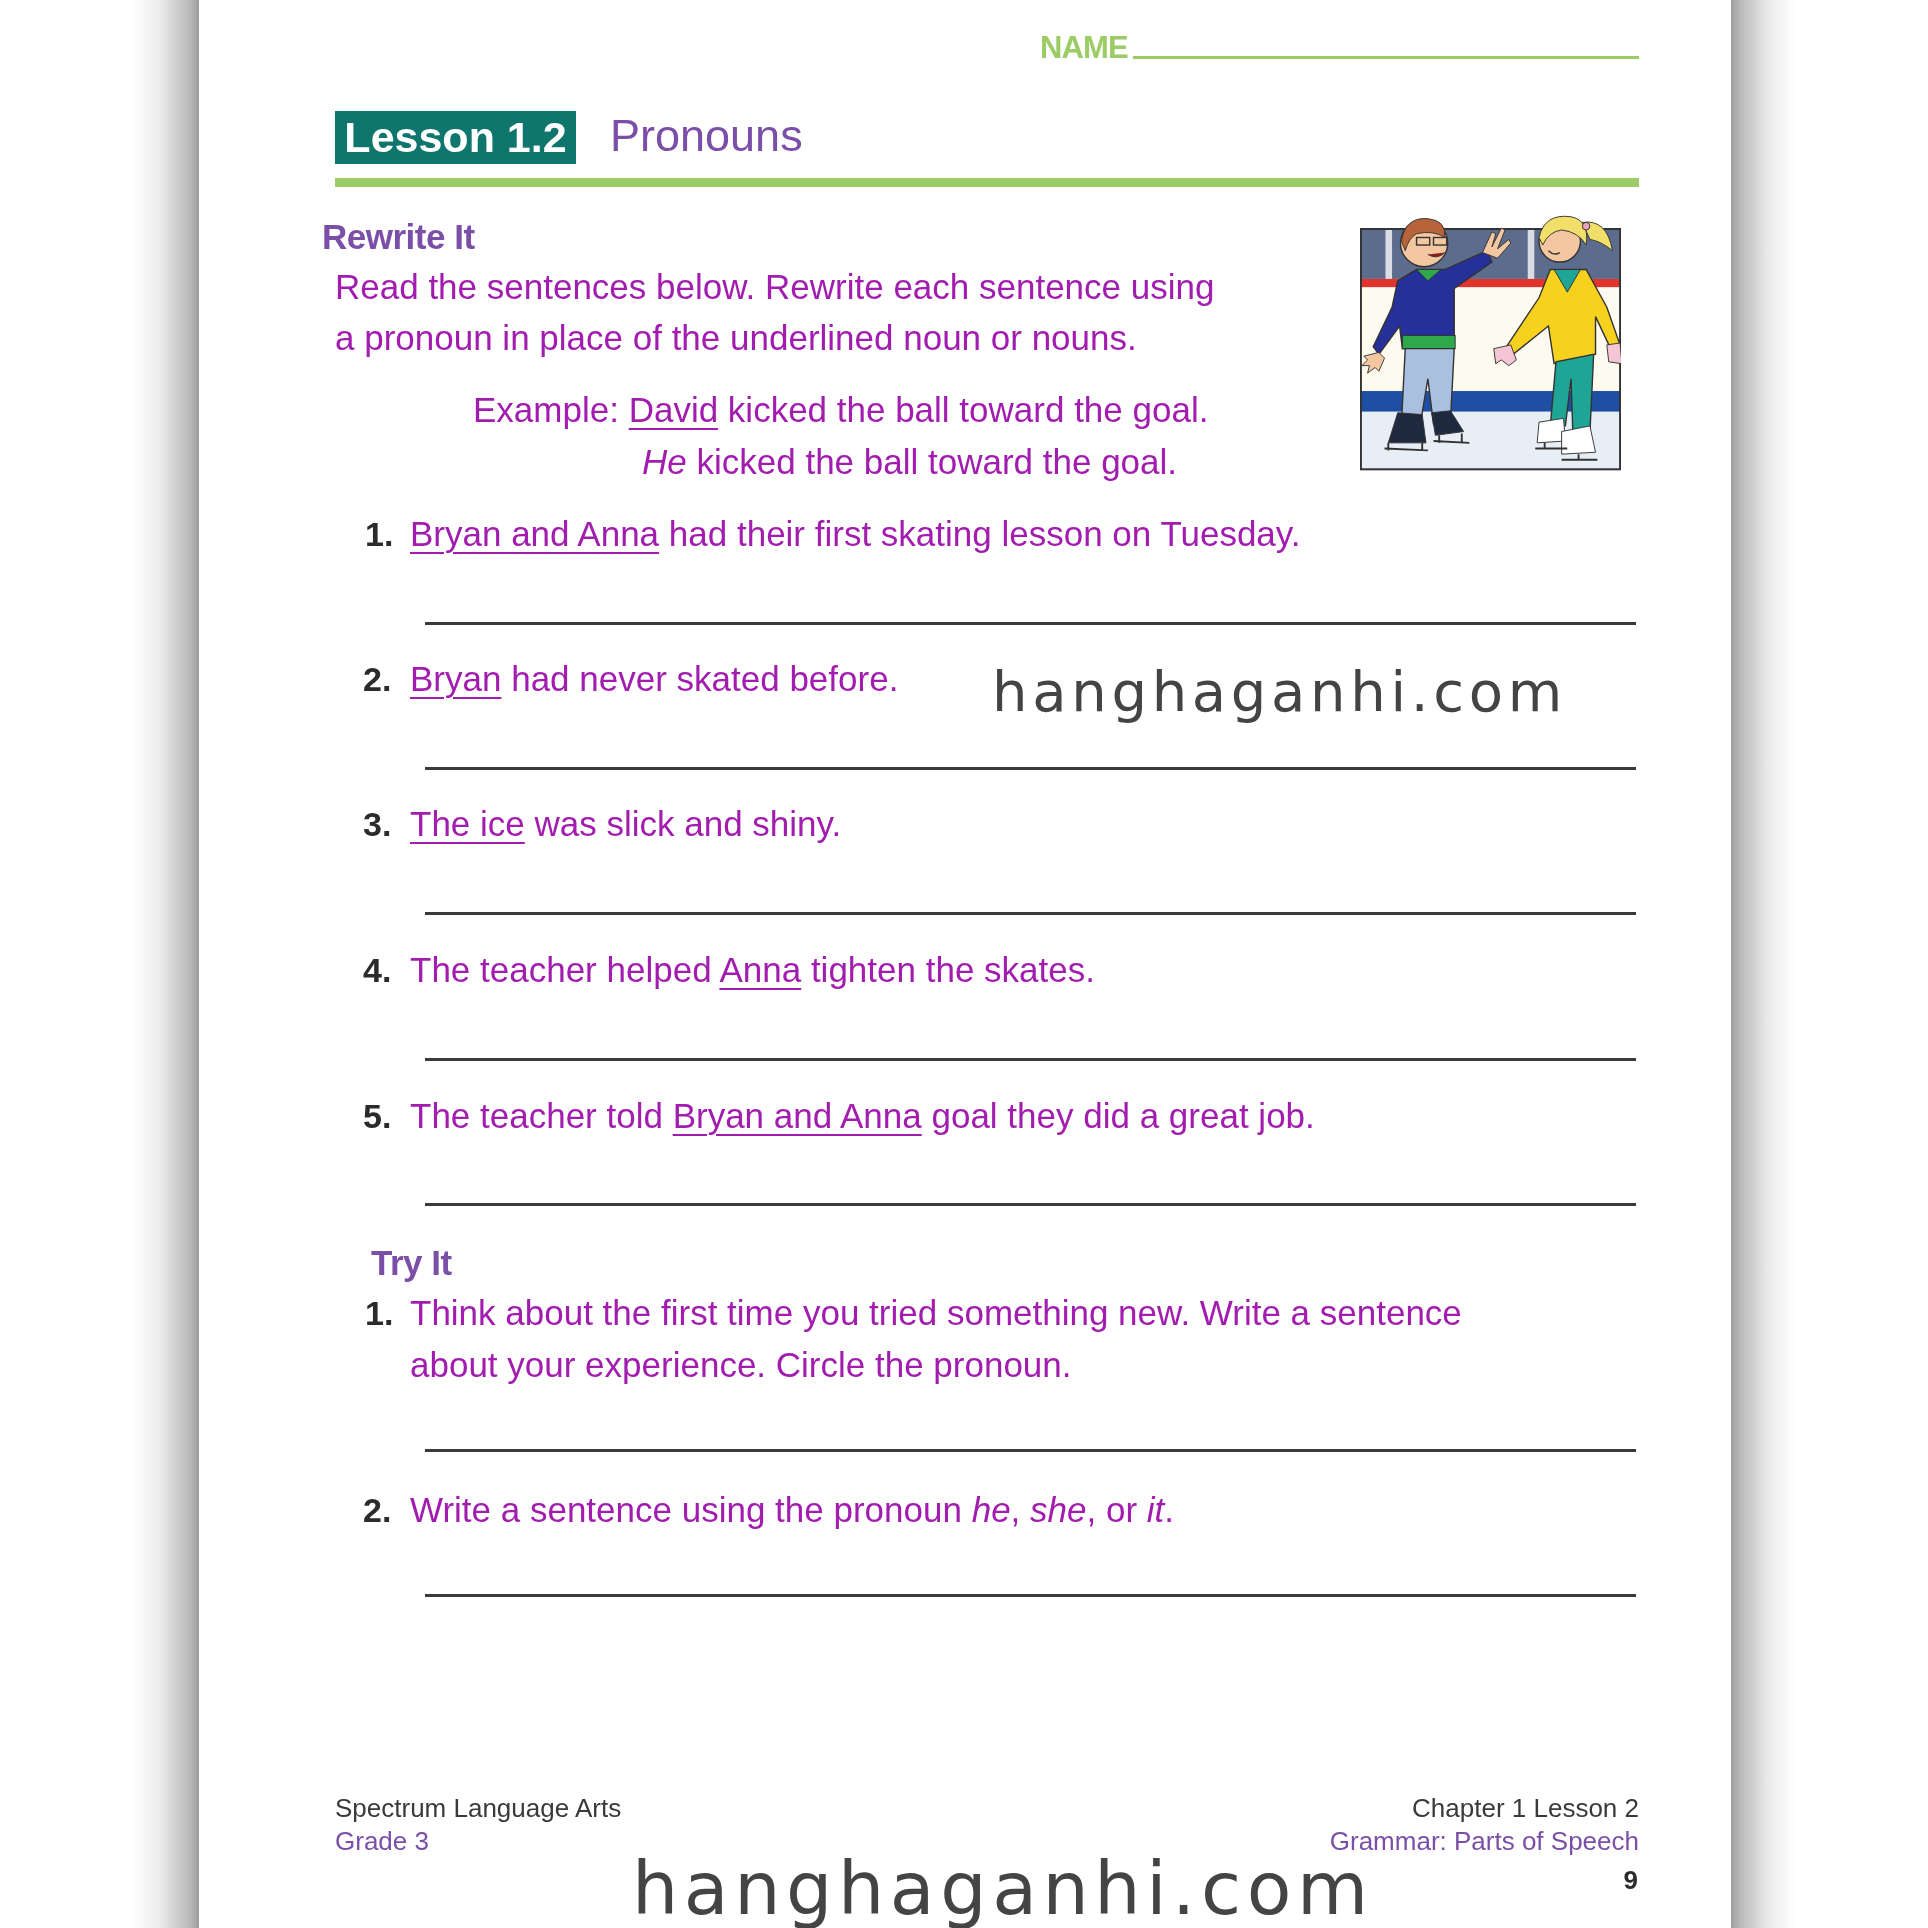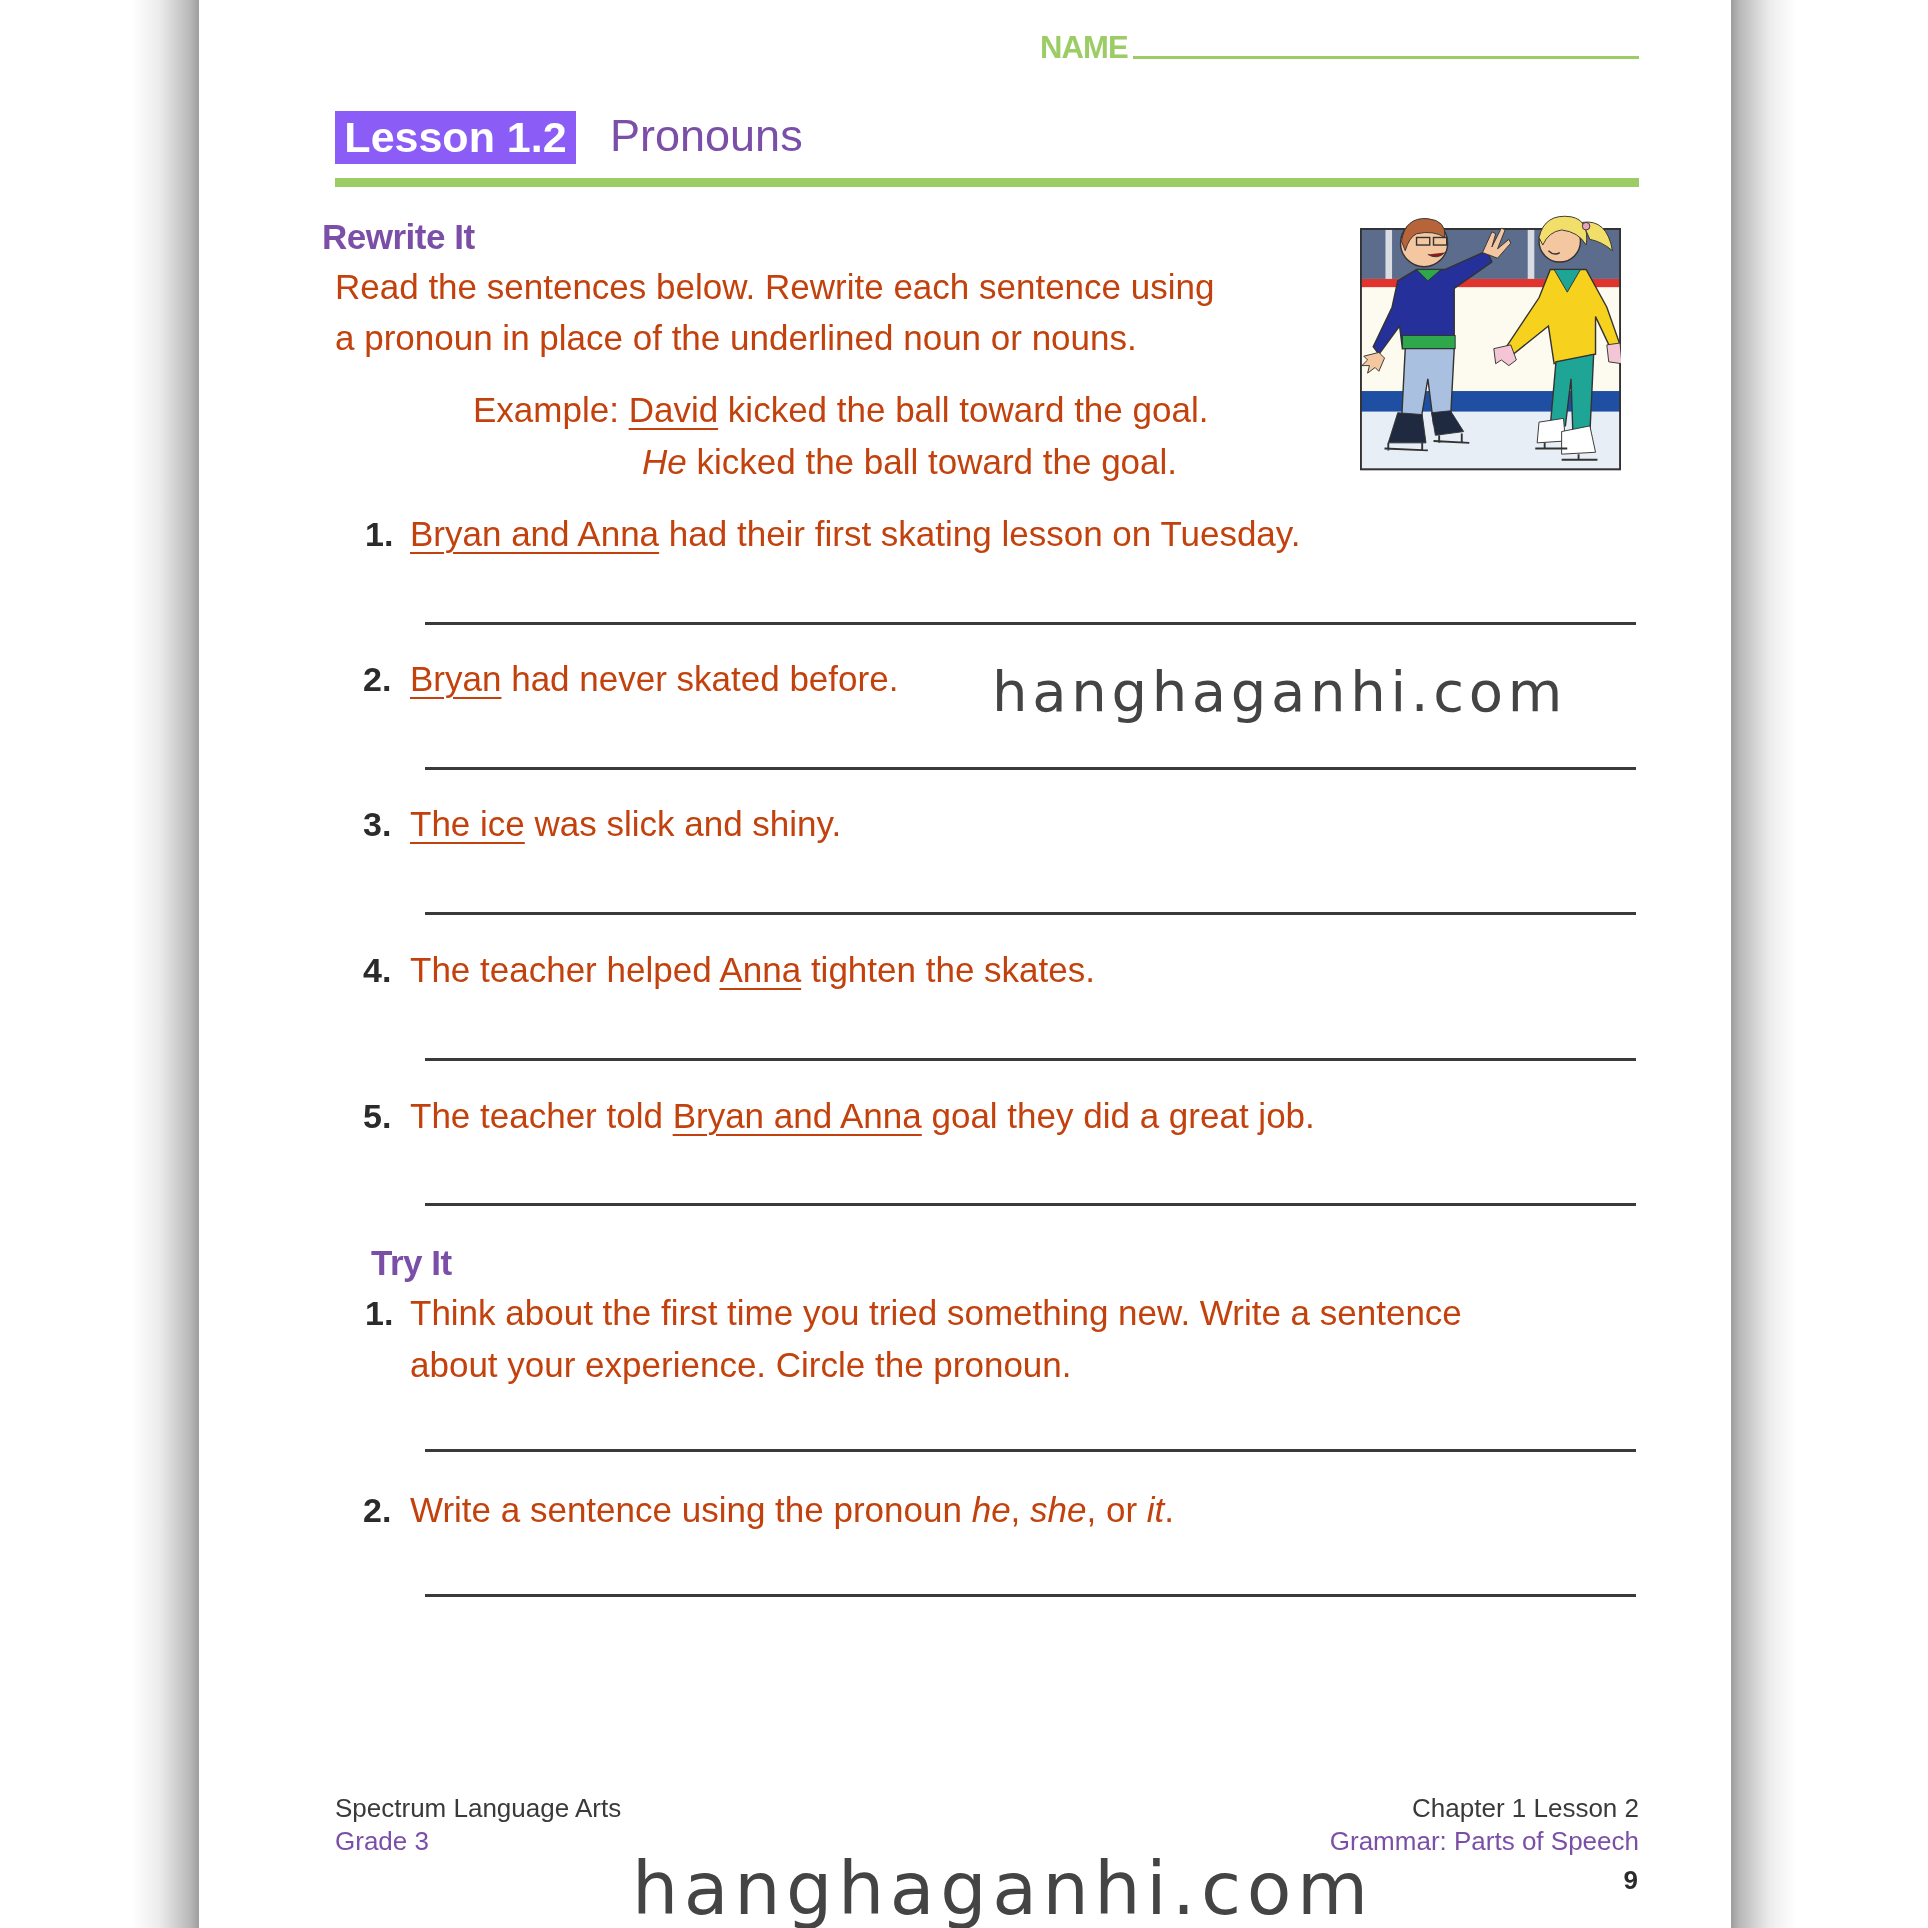--- a/index.html
+++ b/index.html
@@ -28,36 +28,36 @@
       left: 1040px; top: 30px; font-size: 31px; font-weight: bold; color: #9ccc65;
       letter-spacing: -0.9px;
     }
     .name-line {
       position: absolute; left: 1133px; top: 56px; width: 506px; height: 2.8px; background: #9ccc65;
     }
 
     
     .lesson-box {
       position: absolute; left: 335px; top: 111px; width: 241px; height: 53px;
-      background: #8b5cf6; color: #fff;
+      background: #0f766e; color: #fff;
       font-size: 43px; font-weight: bold; line-height: 53px;
       text-align: center; letter-spacing: 0px;
     }
     .lesson-title {
       left: 610px; top: 105px; font-size: 45px; color: #7b4fa8; line-height: 62px;
     }
     .title-rule {
       position: absolute; left: 335px; top: 178px; width: 1304px; height: 9.4px; background: #9ccc65;
     }
 
     
     .section-heading {
       font-size: 35px; font-weight: bold; color: #7b4fa8; letter-spacing: -0.5px;
     }
-    .body-text { font-size: 35px; color: #c2410c; }
+    .body-text { font-size: 35px; color: #a21caf; }
     .num { font-size: 34px; font-weight: bold; color: #2b2b2b; }
     u { text-decoration: underline; text-underline-offset: 5.6px; text-decoration-thickness: 1.9px; }
     i { font-style: italic; }
 
     .answer-line {
       position: absolute; left: 425px; width: 1211px; height: 2.8px; background: #3a3a3a;
     }
 
     
     .illustration {

